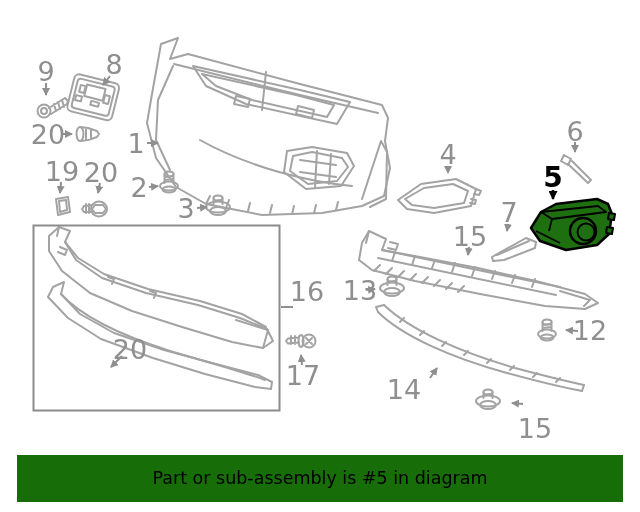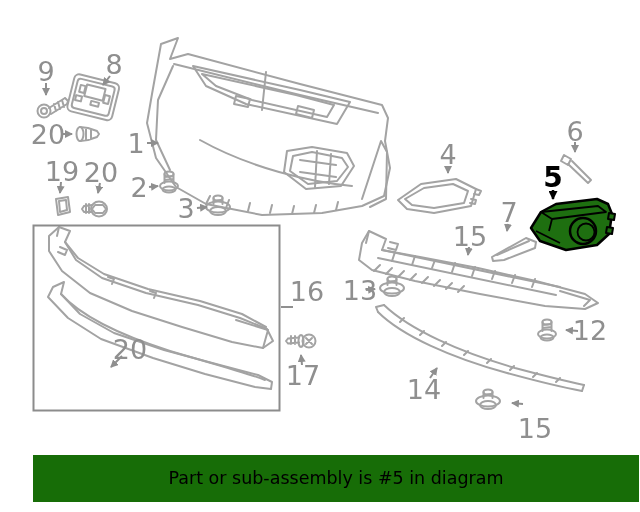--- a/index.html
+++ b/index.html
@@ -11,21 +11,21 @@
   .lbl{
     position:absolute;transform:translate(-50%,-50%);
     font-size:27px;color:#8f8f8f;line-height:1;white-space:nowrap;
     user-select:none;cursor:pointer;
   }
   .lbl--hl{color:#000;font-weight:bold;font-size:28px;}
   .banner{
     position:absolute;left:17px;top:455px;width:606px;height:47px;
     background:#176d07;color:#000;
     display:flex;flex-direction:column;justify-content:center;align-items:center;
-    font-size:17.5px;line-height:21px;text-align:center;margin-left:16px;
+    font-size:17.5px;line-height:21px;text-align:center;
   }
 </style>
 </head>
 <body>
 
 <div class="stage">
 
   <svg width="640" height="512" viewBox="0 0 640 512">
     <defs>
       <marker id="ah-gray" markerUnits="userSpaceOnUse" markerWidth="9" markerHeight="8" refX="7" refY="4" orient="auto">
@@ -195,21 +195,21 @@
   <div class="lbl" style="left:448px;top:154px">4</div>
   <div class="lbl lbl--hl" style="left:553px;top:178px">5</div>
   <div class="lbl" style="left:575px;top:131px">6</div>
   <div class="lbl" style="left:509px;top:212px">7</div>
   <div class="lbl" style="left:114px;top:64px">8</div>
   <div class="lbl" style="left:46px;top:71px">9</div>
   <div class="lbl" style="left:48px;top:134px">20</div>
   <div class="lbl" style="left:470px;top:236px">15</div>
   <div class="lbl" style="left:590px;top:330px">12</div>
   <div class="lbl" style="left:360px;top:290px">13</div>
-  <div class="lbl" style="left:424px;top:389px">14</div>
+  <div class="lbl" style="left:404px;top:389px">14</div>
   <div class="lbl" style="left:535px;top:428px">15</div>
   <div class="lbl" style="left:307px;top:291px">16</div>
   <div class="lbl" style="left:303px;top:375px">17</div>
   <div class="lbl" style="left:101px;top:172px">20</div>
   <div class="lbl" style="left:62px;top:171px">19</div>
   <div class="lbl" style="left:130px;top:349px">20</div>
 
   <div class="banner">
     <div>Part or sub-assembly is #5 in diagram</div>
   </div>

